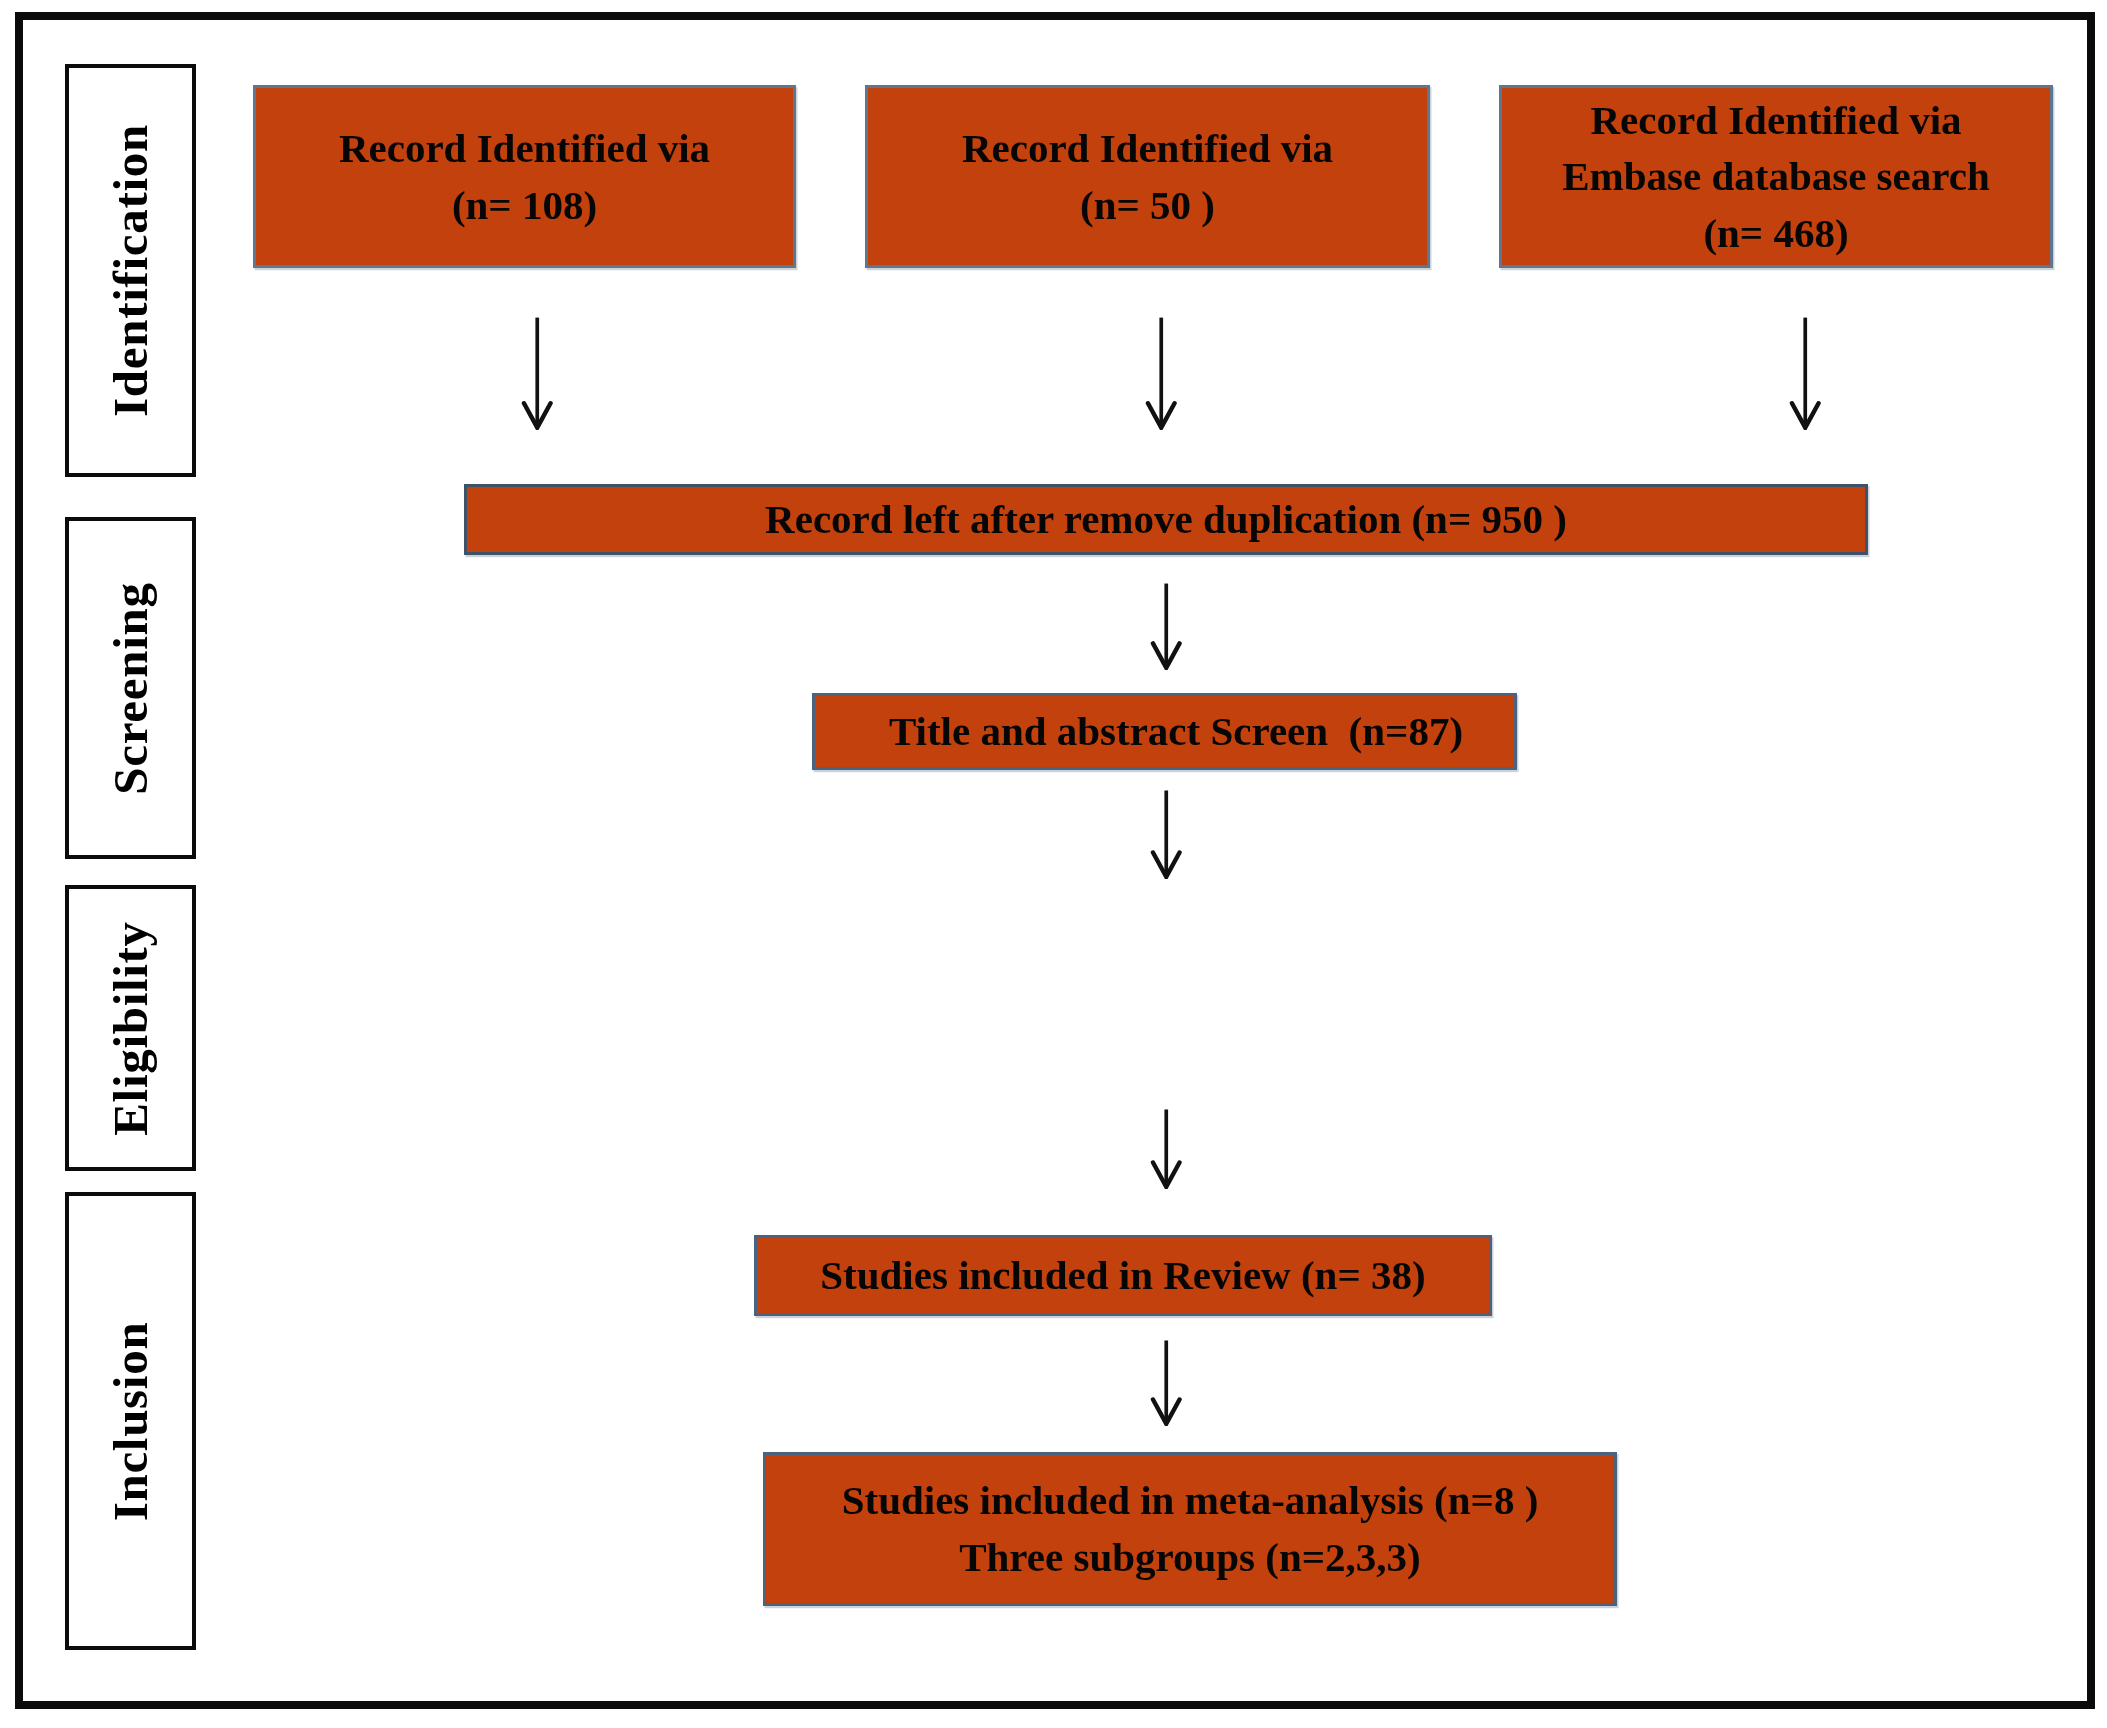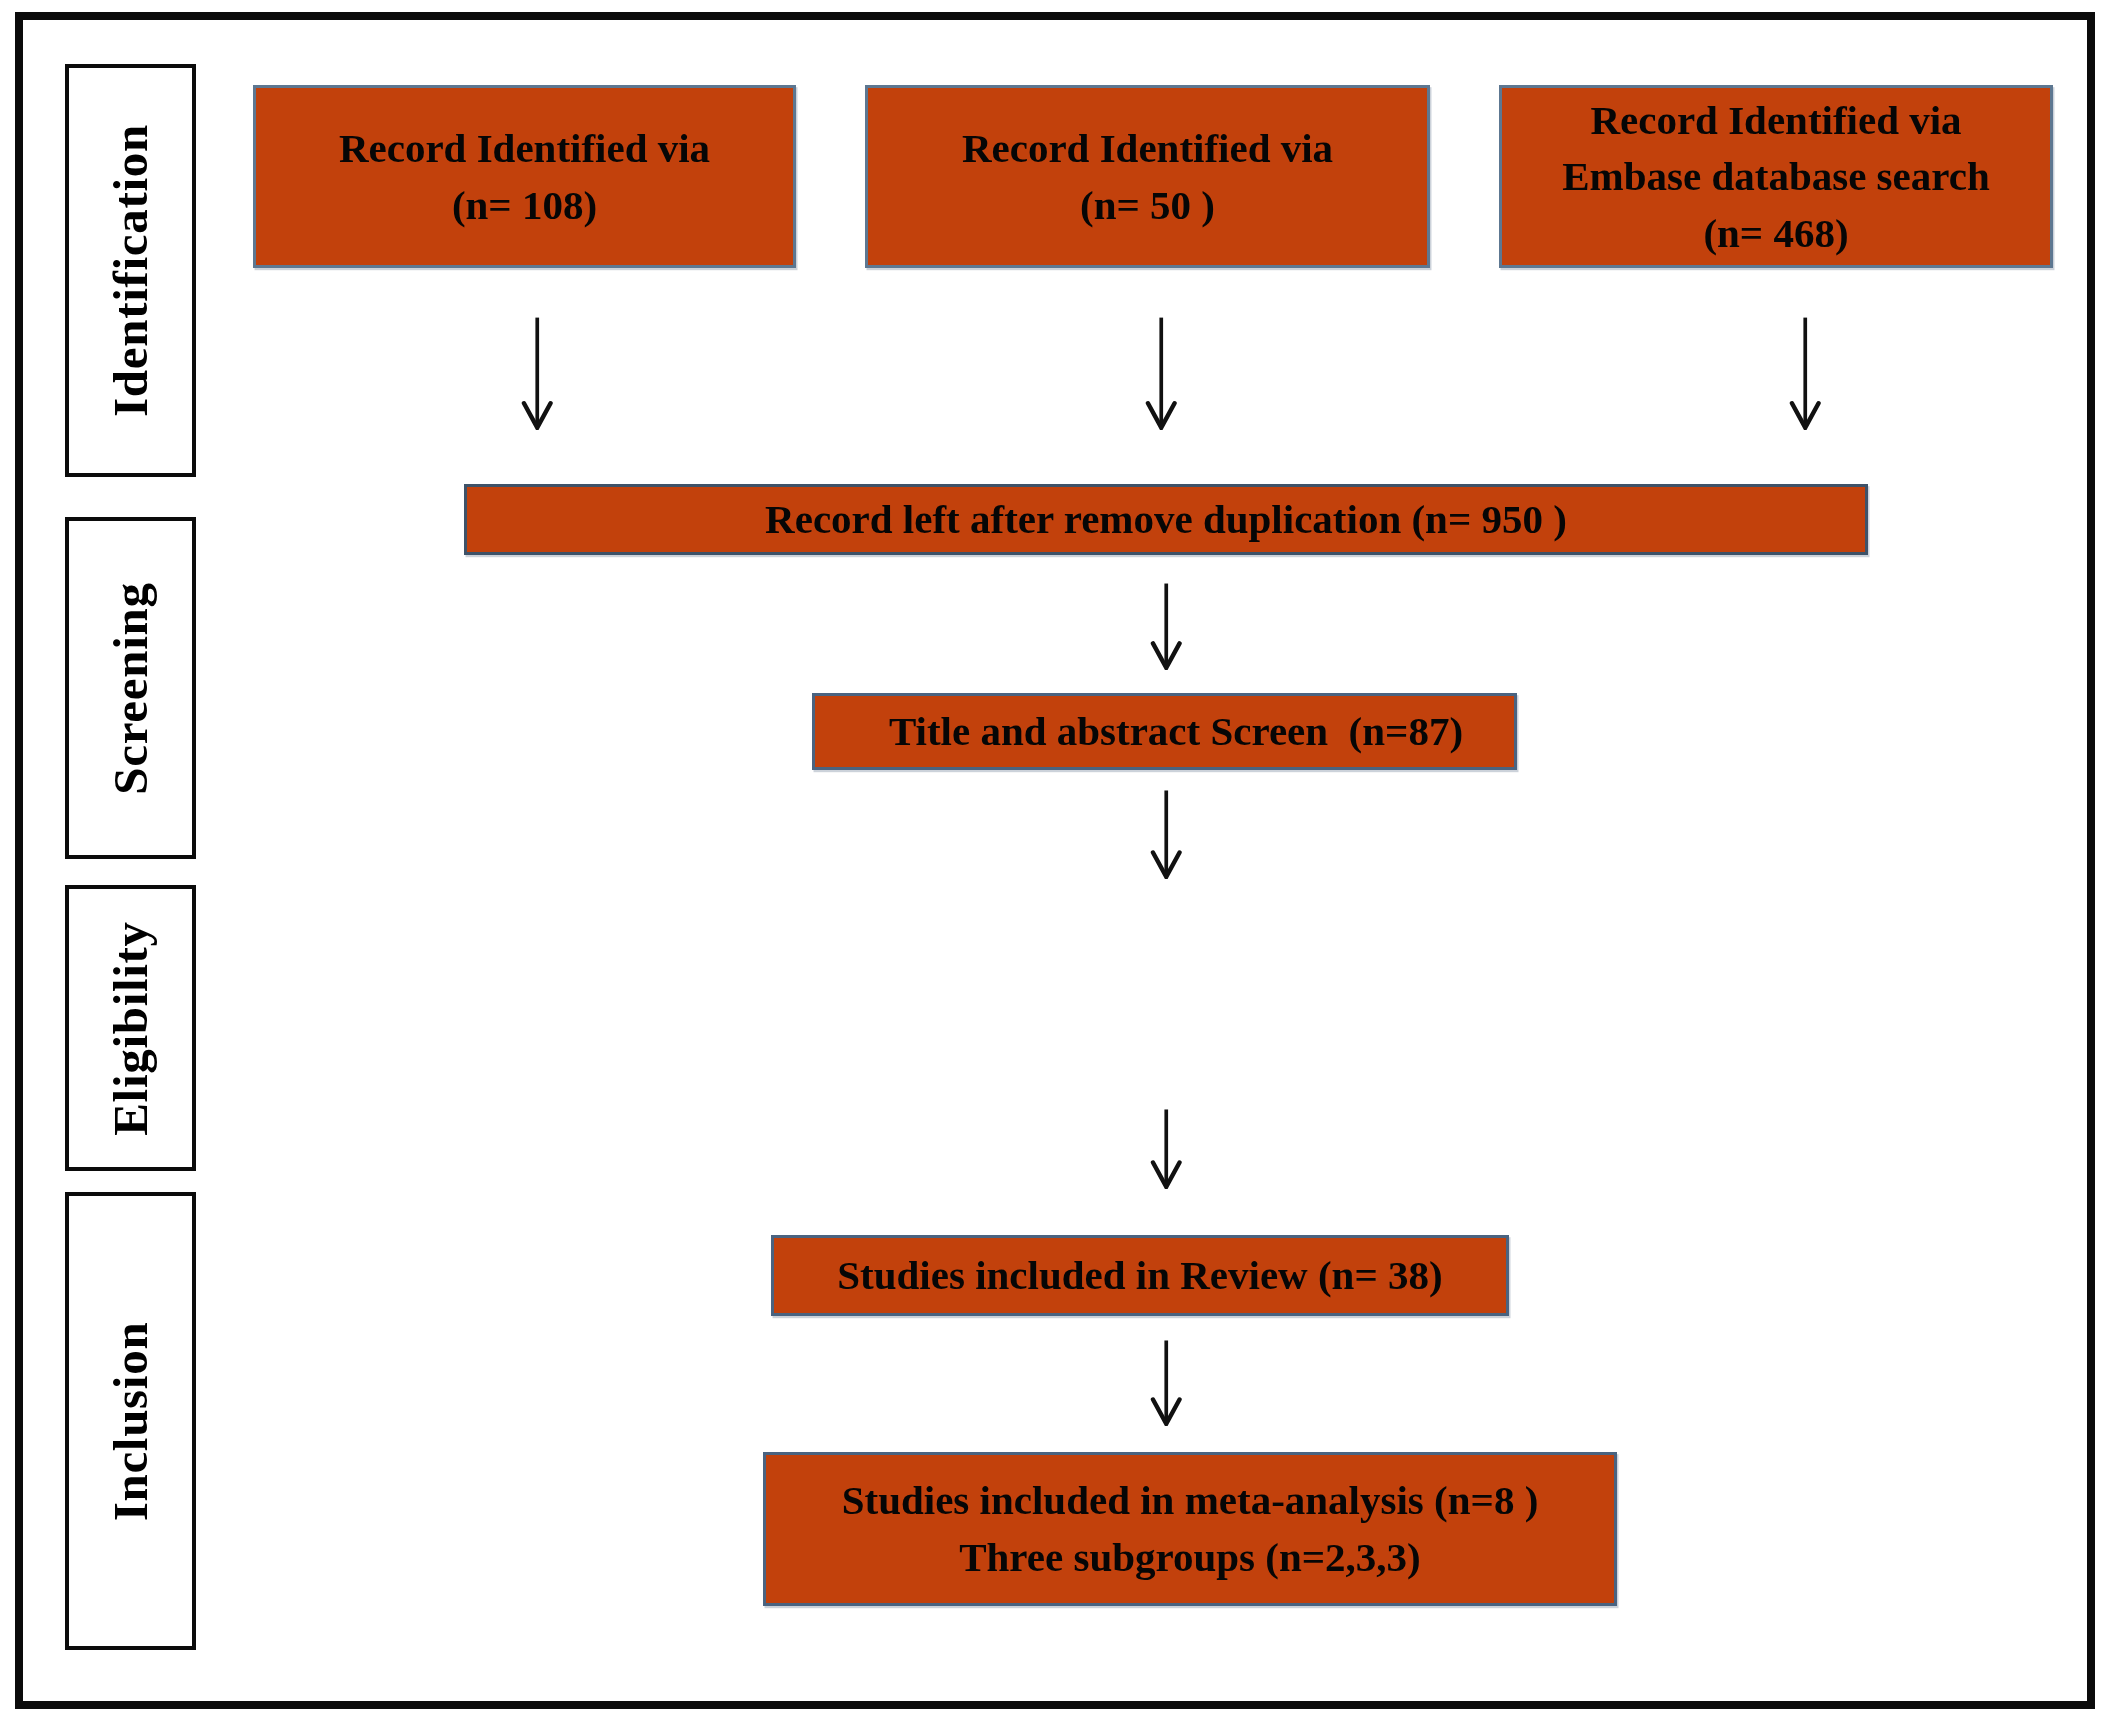--- a/index.html
+++ b/index.html
@@ -37,21 +37,21 @@
     text-align:center;font-weight:bold;color:#060606;
     box-shadow:1.5px 2.2px 0 0 rgba(73,95,122,0.28);
   }
   .fbox .line{white-space:pre-wrap;font-size:41px;line-height:1.38;}
   .bA{left:253px;top:85px;width:543px;height:183px;border-color:var(--top-border,#5d7791);}
   .bB{left:865px;top:85px;width:565px;height:183px;border-color:var(--top-border,#5d7791);}
   .bC{left:1499px;top:85px;width:554px;height:183px;border-color:var(--top-border,#5d7791);}
   .bD{left:464px;top:484px;width:1404px;height:71px;border-width:3.7px;border-color:var(--dedup-border,#3e5268);}
   .bE{left:812px;top:693px;width:705px;height:77px;padding-left:23px;}
   .bF{left:833px;top:921px;width:668px;height:144px;}
-  .bG{left:771px;top:1235px;width:738px;height:81px;}
+  .bG{left:754px;top:1235px;width:738px;height:81px;}
   .bH{left:763px;top:1452px;width:854px;height:154px;padding:0 5.9px;}
   .bH .line{font-size:41px;}
 
   .arrow{position:absolute;}
 </style>
 </head>
 <body>
 
 <div class="canvas">
 

